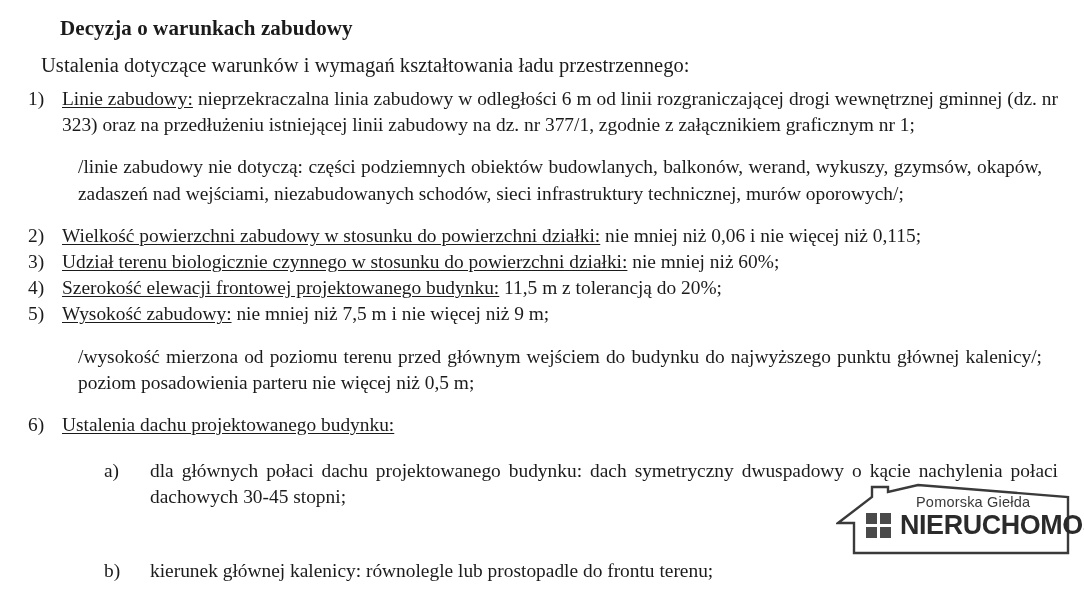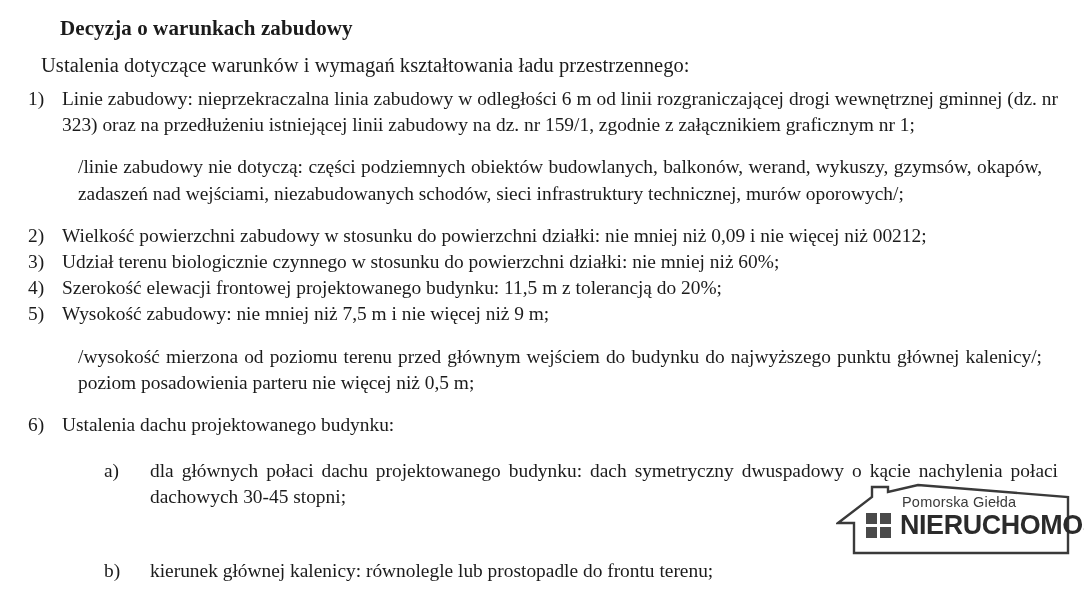--- a/index.html
+++ b/index.html
@@ -65,20 +65,21 @@
   .item > .marker {
     position: absolute;
     left: 0;
     top: 0;
     width: 28px;
     text-align: left;
     font-size: 19.4px;
     line-height: 26.2px;
   }
   .item .lead {
+    text-decoration: underline;
     text-underline-offset: 2px;
   }
   .note {
     font-size: 19.4px;
     line-height: 26.2px;
     text-align: justify;
     text-justify: inter-word;
     padding-left: 34px;
     margin: 16px;
   }
@@ -113,21 +114,21 @@
   .logo {
     position: absolute;
     left: 836px;
     top: 483px;
     width: 238px;
     height: 72px;
   }
   .logo svg { display: block; }
   .logo-text-top {
     position: absolute;
-    left: 66px;
+    left: 80px;
     top: 11px;
     font-family: "Liberation Sans", "DejaVu Sans", sans-serif;
     font-size: 14.5px;
     font-weight: normal;
     color: #3a3a3a;
     letter-spacing: 0.2px;
     white-space: nowrap;
   }
   .logo-text-main {
     position: absolute;
@@ -148,26 +149,26 @@
 
 <div class="page">
 
   <div class="doc-title">Decyzja o warunkach zabudowy</div>
 
   <div class="section-heading">Ustalenia dotyczące warunków i wymagań kształtowania ładu przestrzennego:</div>
 
   <div class="ol-wrap">
 
     <p class="item">
-      <span class="marker">1)</span><span class="lead">Linie zabudowy:</span><span> nieprzekraczalna linia zabudowy w odległości 6 m od linii rozgraniczającej drogi wewnętrznej gminnej (dz. nr 323) oraz na przedłużeniu istniejącej linii zabudowy na dz. nr 159/1, zgodnie z załącznikiem graficznym nr 1;</span>
+      <span class="marker">1)</span><span class="lead">Linie zabudowy:</span><span> nieprzekraczalna linia zabudowy w odległości 6 m od linii rozgraniczającej drogi wewnętrznej gminnej (dz. nr 323) oraz na przedłużeniu istniejącej linii zabudowy na dz. nr 377/1, zgodnie z załącznikiem graficznym nr 1;</span>
     </p>
     <p class="note">/linie zabudowy nie dotyczą: części podziemnych obiektów budowlanych, balkonów, werand, wykuszy, gzymsów, okapów, zadaszeń nad wejściami, niezabudowanych schodów, sieci infrastruktury technicznej, murów oporowych/;</p>
 
     <p class="item">
-      <span class="marker">2)</span><span class="lead">Wielkość powierzchni zabudowy w stosunku do powierzchni działki:</span><span> nie mniej niż 0,09 i nie więcej niż 00212;</span>
+      <span class="marker">2)</span><span class="lead">Wielkość powierzchni zabudowy w stosunku do powierzchni działki:</span><span> nie mniej niż 0,06 i nie więcej niż 0,115;</span>
     </p>
 
     <p class="item nojust">
       <span class="marker">3)</span><span class="lead">Udział terenu biologicznie czynnego w stosunku do powierzchni działki:</span><span> nie mniej niż 60%;</span>
     </p>
 
     <p class="item nojust">
       <span class="marker">4)</span><span class="lead">Szerokość elewacji frontowej projektowanego budynku:</span><span> 11,5 m z tolerancją do 20%;</span>
     </p>
 

